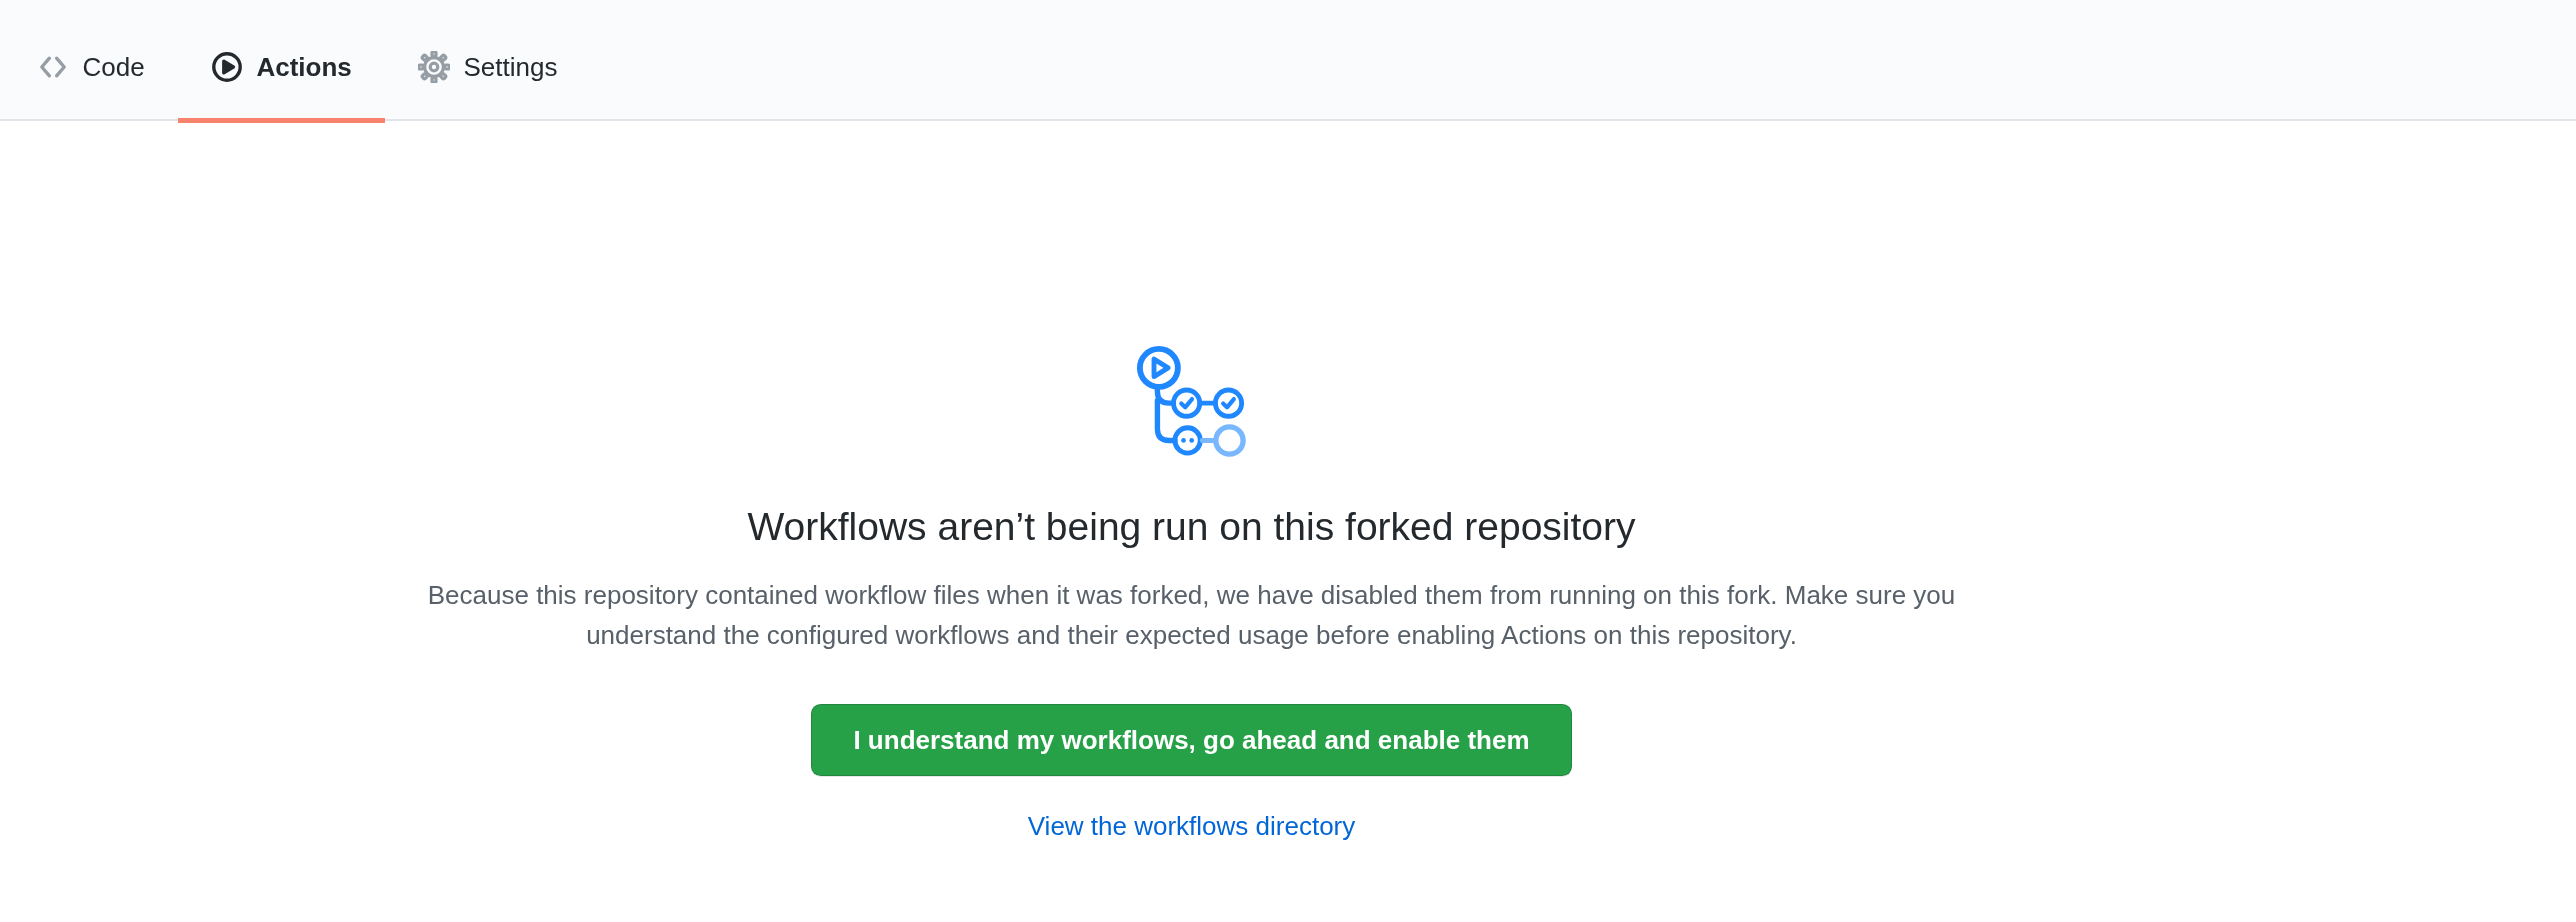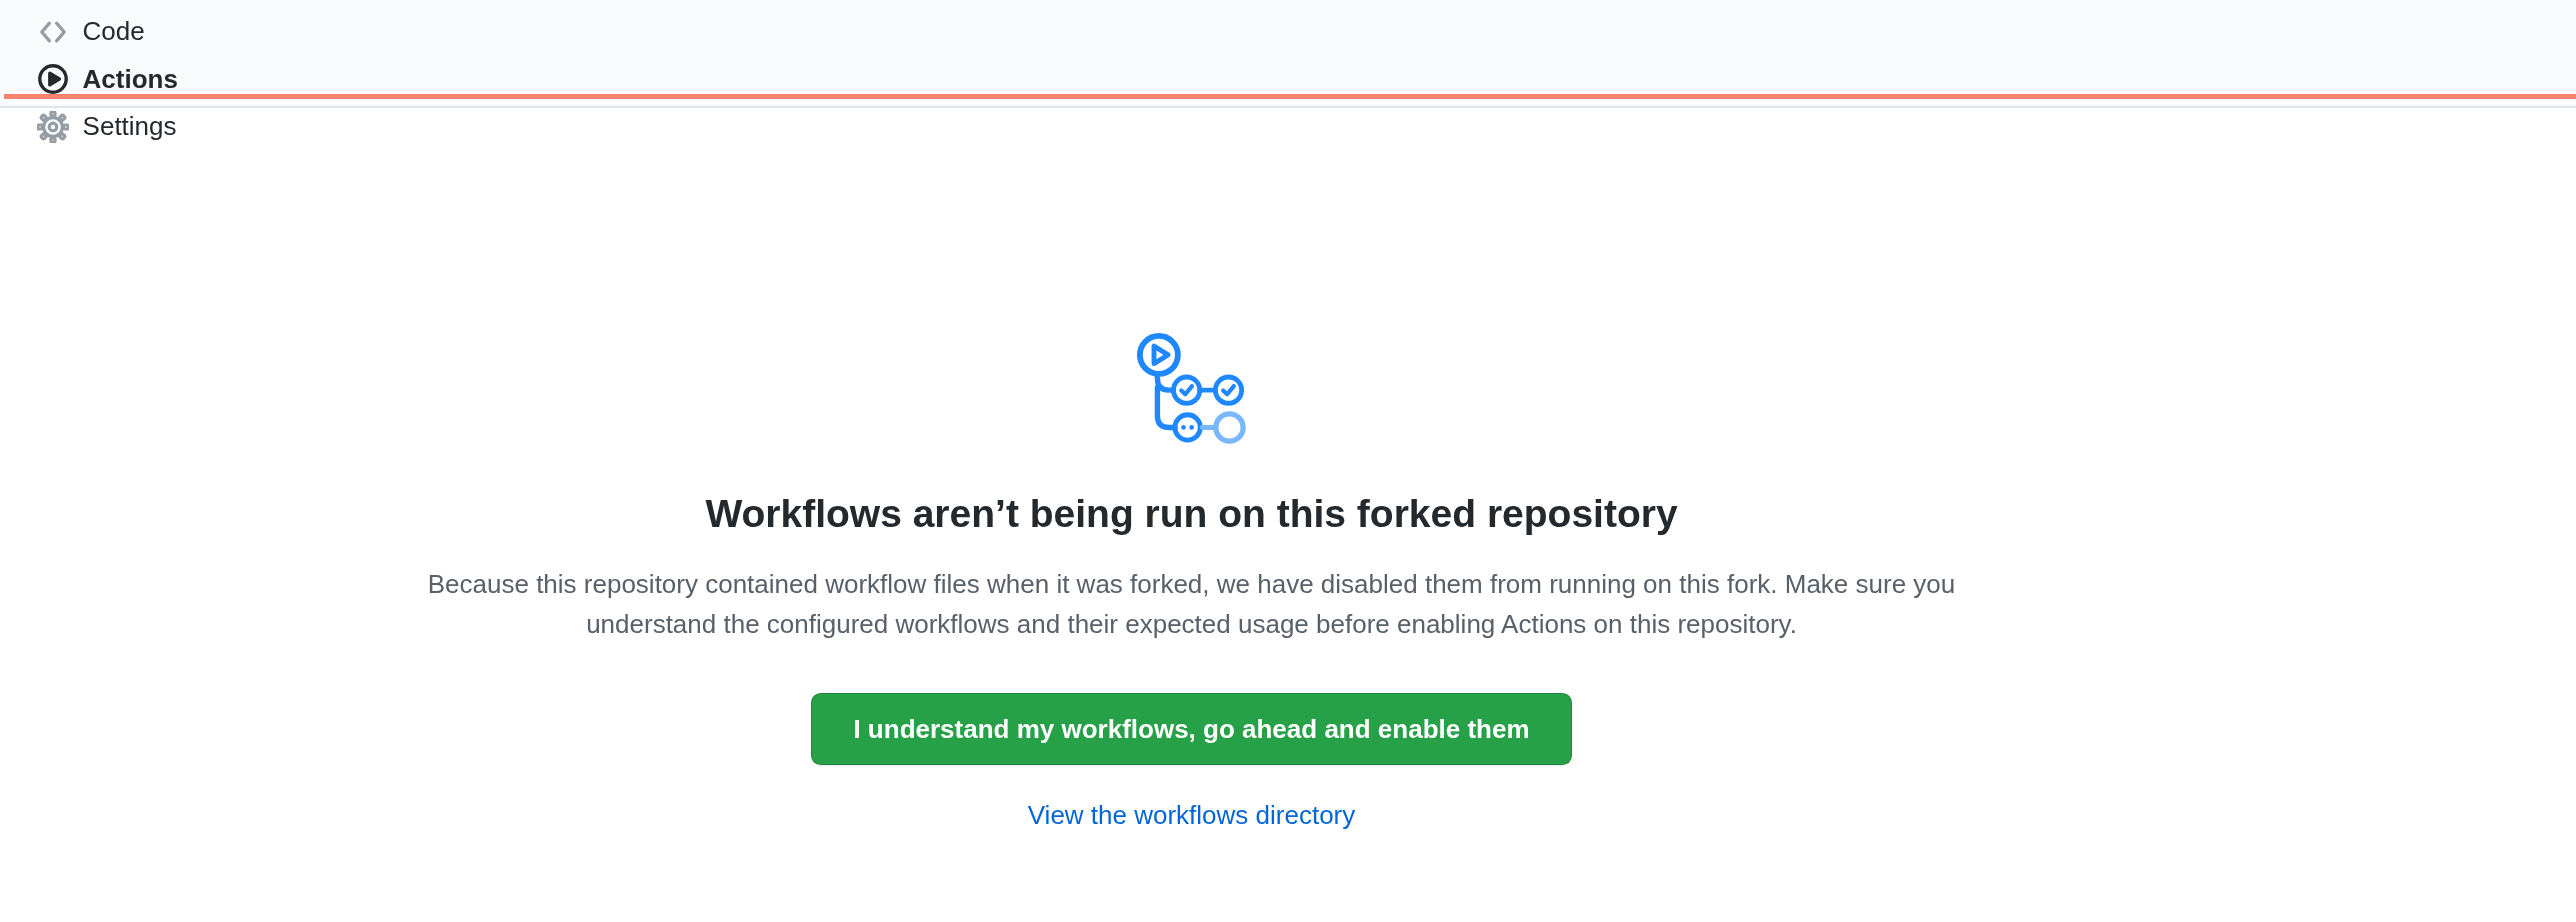--- a/index.html
+++ b/index.html
@@ -20,27 +20,26 @@
   html,body{margin:0;padding:0;}
   body{
     width:2576px;height:923px;
     background:#ffffff;
     font-family:"Liberation Sans", sans-serif;
     overflow:hidden;
   }
 
   
   .topnav{
-    height:108px;
+    height:121px;
     background:var(--nav-bg);
     border-bottom:2px solid var(--nav-border);
     display:flex;
     align-items:stretch;
     padding-left:3.9px;
-    flex-direction:column;
   }
   .tab{
     position:relative;
     display:flex;
     align-items:center;
     gap:13.7px;
     padding:15.6px 33px 0 33px;
     font-size:26px;
     color:var(--tab-text);
     cursor:pointer;
@@ -64,28 +63,28 @@
     display:flex;
     flex-direction:column;
     align-items:center;
     text-align:center;
   }
   .illustration{
     margin-top:225px;
     width:113px;height:111px;
   }
   .blankslate-heading{
-    margin:47px 0 0 0;
+    margin:47px 0 6px 0;
     font-size:39px;
     line-height:46px;
-    font-weight:700;
+    font-weight:400;
     color:var(--heading-text);
   }
   .blankslate-desc{
-    margin:27px 0 0 0;
+    margin:19px 0 0 0;
     max-width:1573px;
     font-size:26px;
     line-height:40px;
     color:var(--body-text);
   }
   .enable-btn{
     margin-top:49px;
     height:72px;
     padding:0 41px;
     border:1px solid rgba(27,31,35,0.2);

